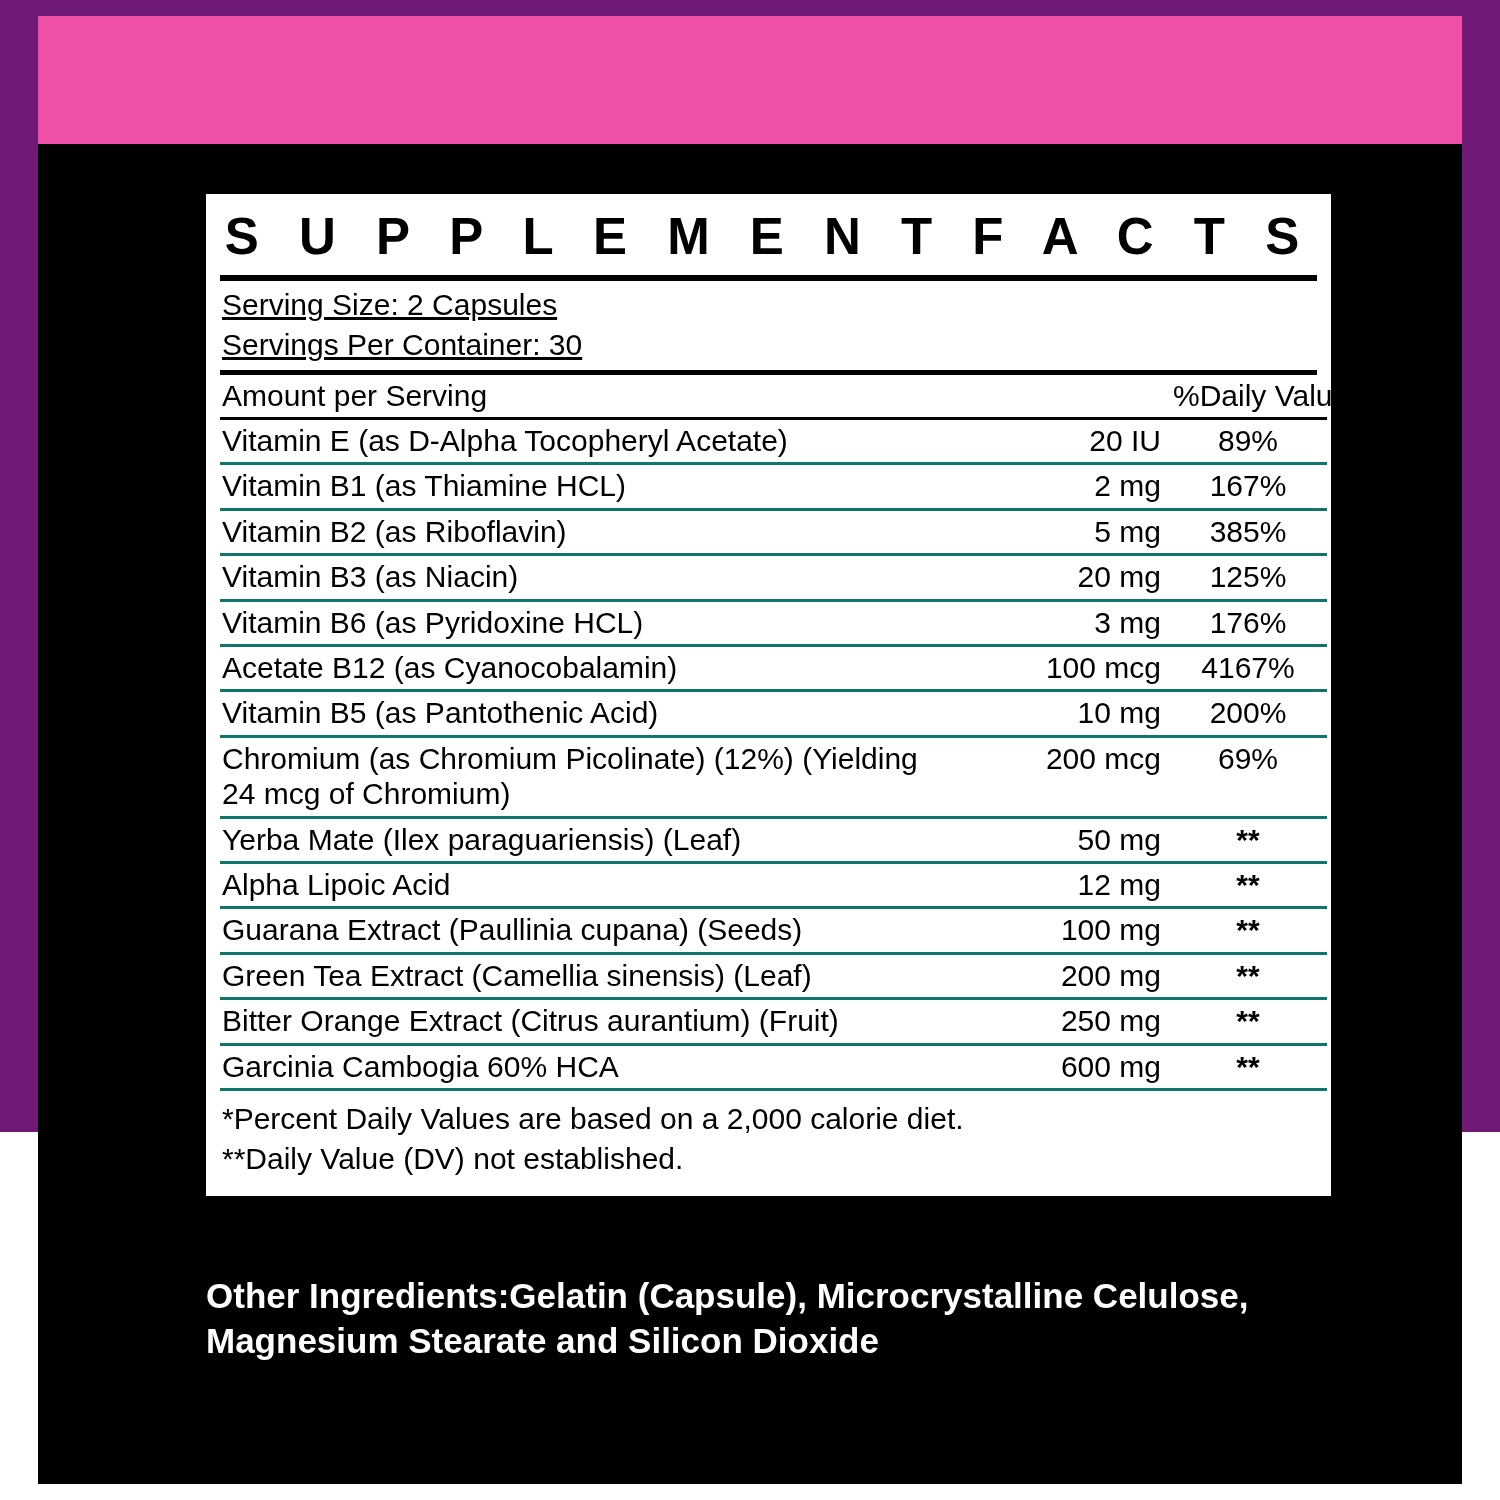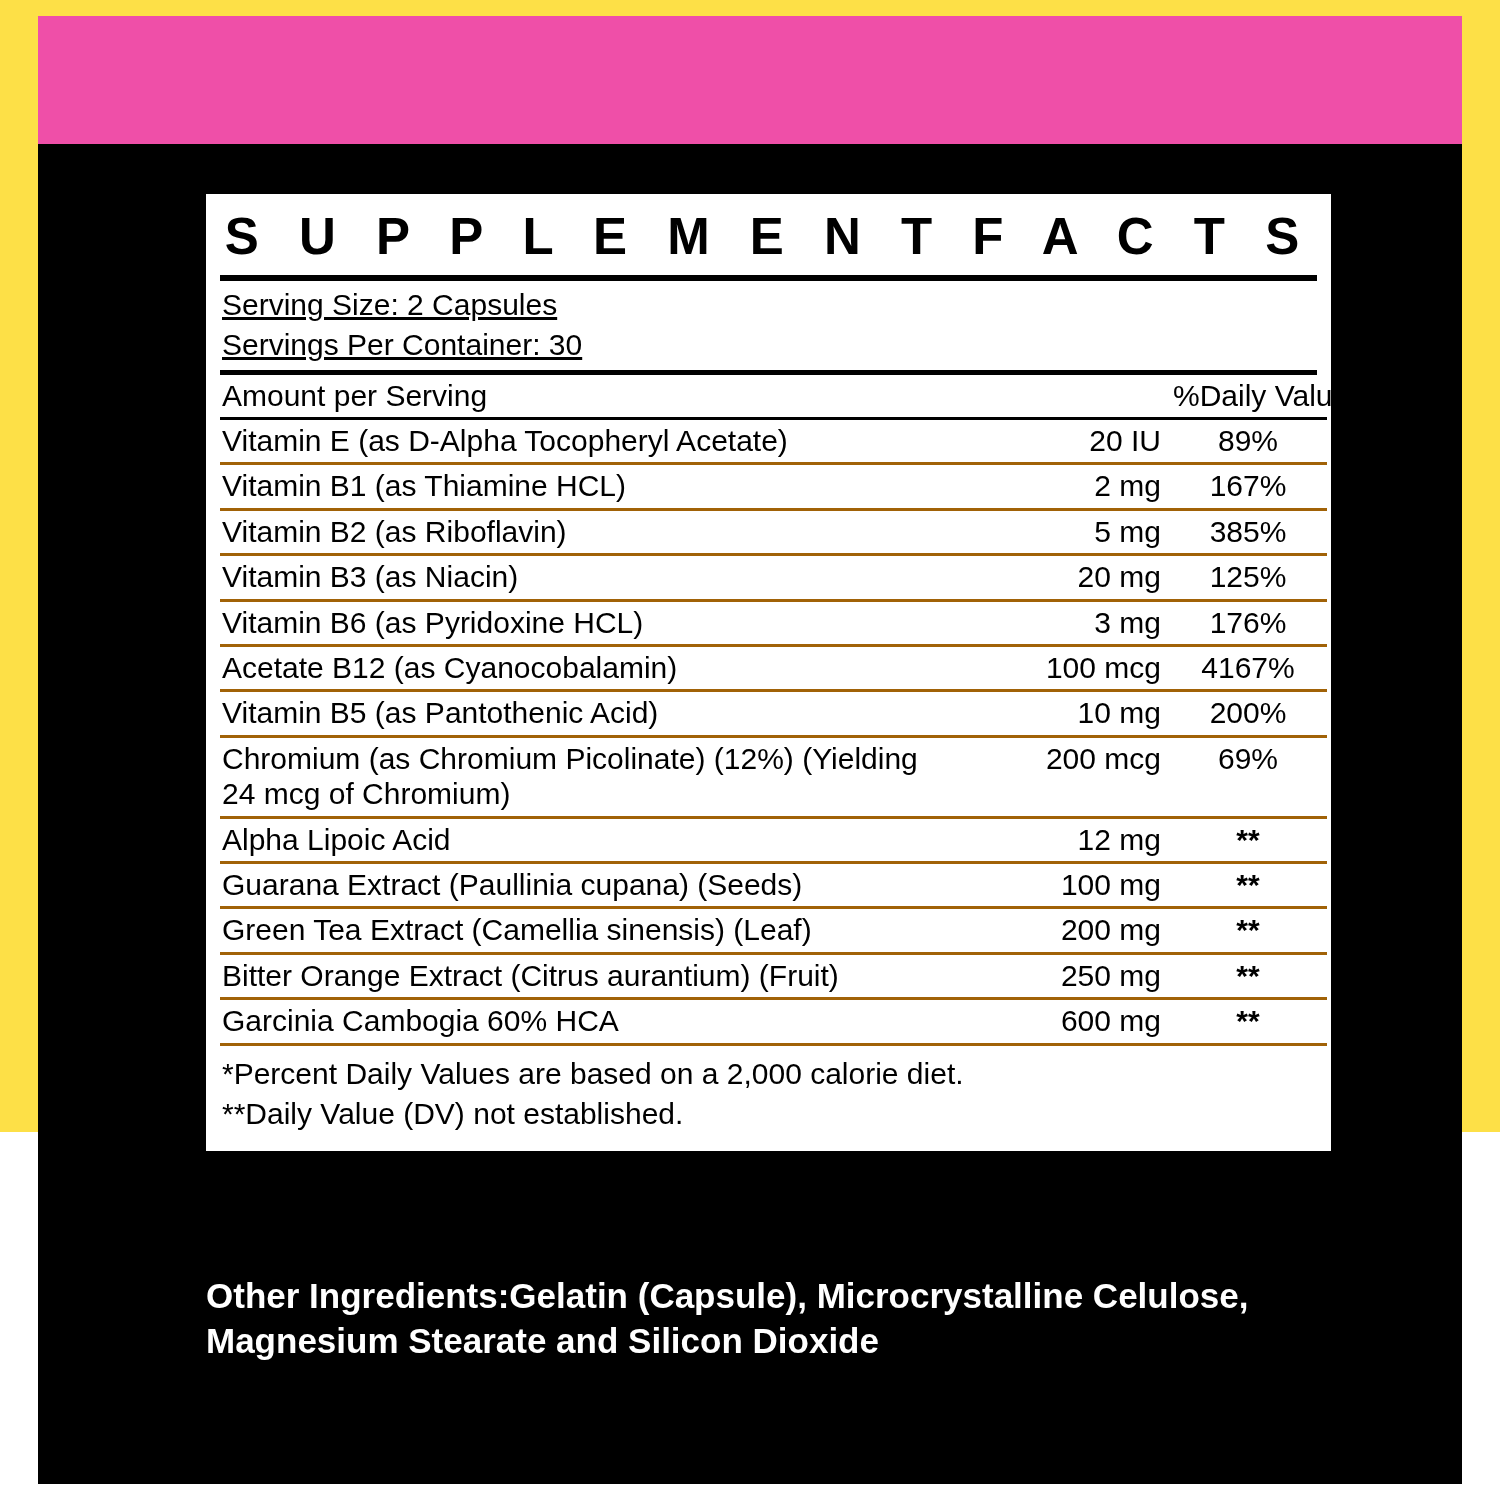--- a/index.html
+++ b/index.html
@@ -10,21 +10,21 @@
     width: 1500px;
     height: 1500px;
     background: #ffffff;
     font-family: "Liberation Sans", sans-serif;
     overflow: hidden;
   }
   .page {
     position: relative;
     width: 1500px;
     height: 1132px;
-    background: #fde047;
+    background: #701a75;
     box-sizing: border-box;
   }
   .label-body {
     position: absolute;
     left: 38px;
     top: 16px;
     width: 1424px;
     height: 1468px;
     background: #000000;
     box-sizing: border-box;
@@ -81,21 +81,21 @@
     font-size: 30px;
     color: #000;
     padding: 3px 2px 4px 2px;
     vertical-align: top;
     line-height: 1.18;
   }
   .col-name { width: 735px; }
   .col-amt  { width: 200px; text-align: right; padding-right: 10px !important; }
   .col-dv   { width: 150px; text-align: center; padding-right: 4px !important; }
   tr.row-line td {
-    border-bottom: 3px solid #a16207;
+    border-bottom: 3px solid #0f766e;
   }
   tr.hdr td {
     font-size: 30px;
     border-bottom: 3px solid #000;
   }
   .hdr .col-name { text-align: left; }
   .hdr-dv {
     text-align: right;
     white-space: nowrap;
   }
@@ -184,20 +184,25 @@
             <td class="col-name">Vitamin B5 (as Pantothenic Acid)</td>
             <td class="col-amt">10 mg</td>
             <td class="col-dv">200%</td>
           </tr>
           <tr class="row-line">
             <td class="col-name">Chromium (as Chromium Picolinate) (12%) (Yielding 24 mcg of Chromium)</td>
             <td class="col-amt">200 mcg</td>
             <td class="col-dv">69%</td>
           </tr>
           <tr class="row-line">
+            <td class="col-name">Yerba Mate (Ilex paraguariensis) (Leaf)</td>
+            <td class="col-amt">50 mg</td>
+            <td class="col-dv stars">**</td>
+          </tr>
+          <tr class="row-line">
             <td class="col-name">Alpha Lipoic Acid</td>
             <td class="col-amt">12 mg</td>
             <td class="col-dv stars">**</td>
           </tr>
           <tr class="row-line">
             <td class="col-name">Guarana Extract (Paullinia cupana) (Seeds)</td>
             <td class="col-amt">100 mg</td>
             <td class="col-dv stars">**</td>
           </tr>
           <tr class="row-line">

